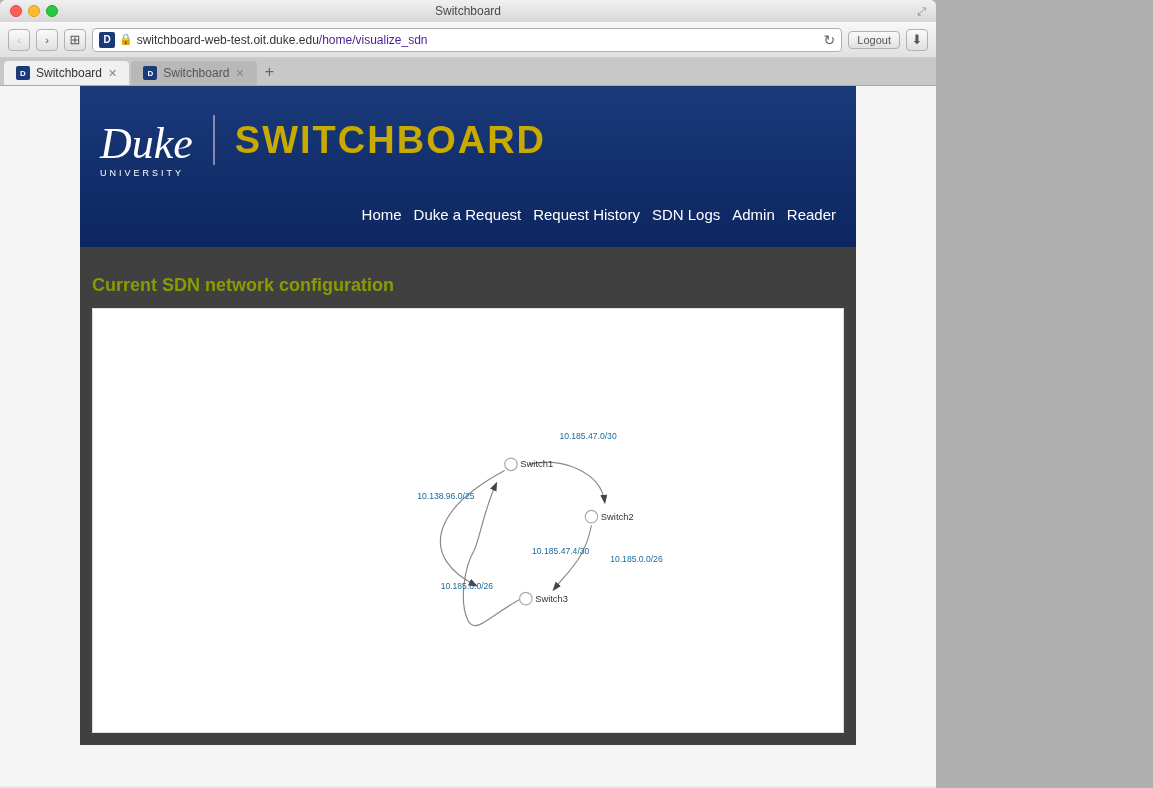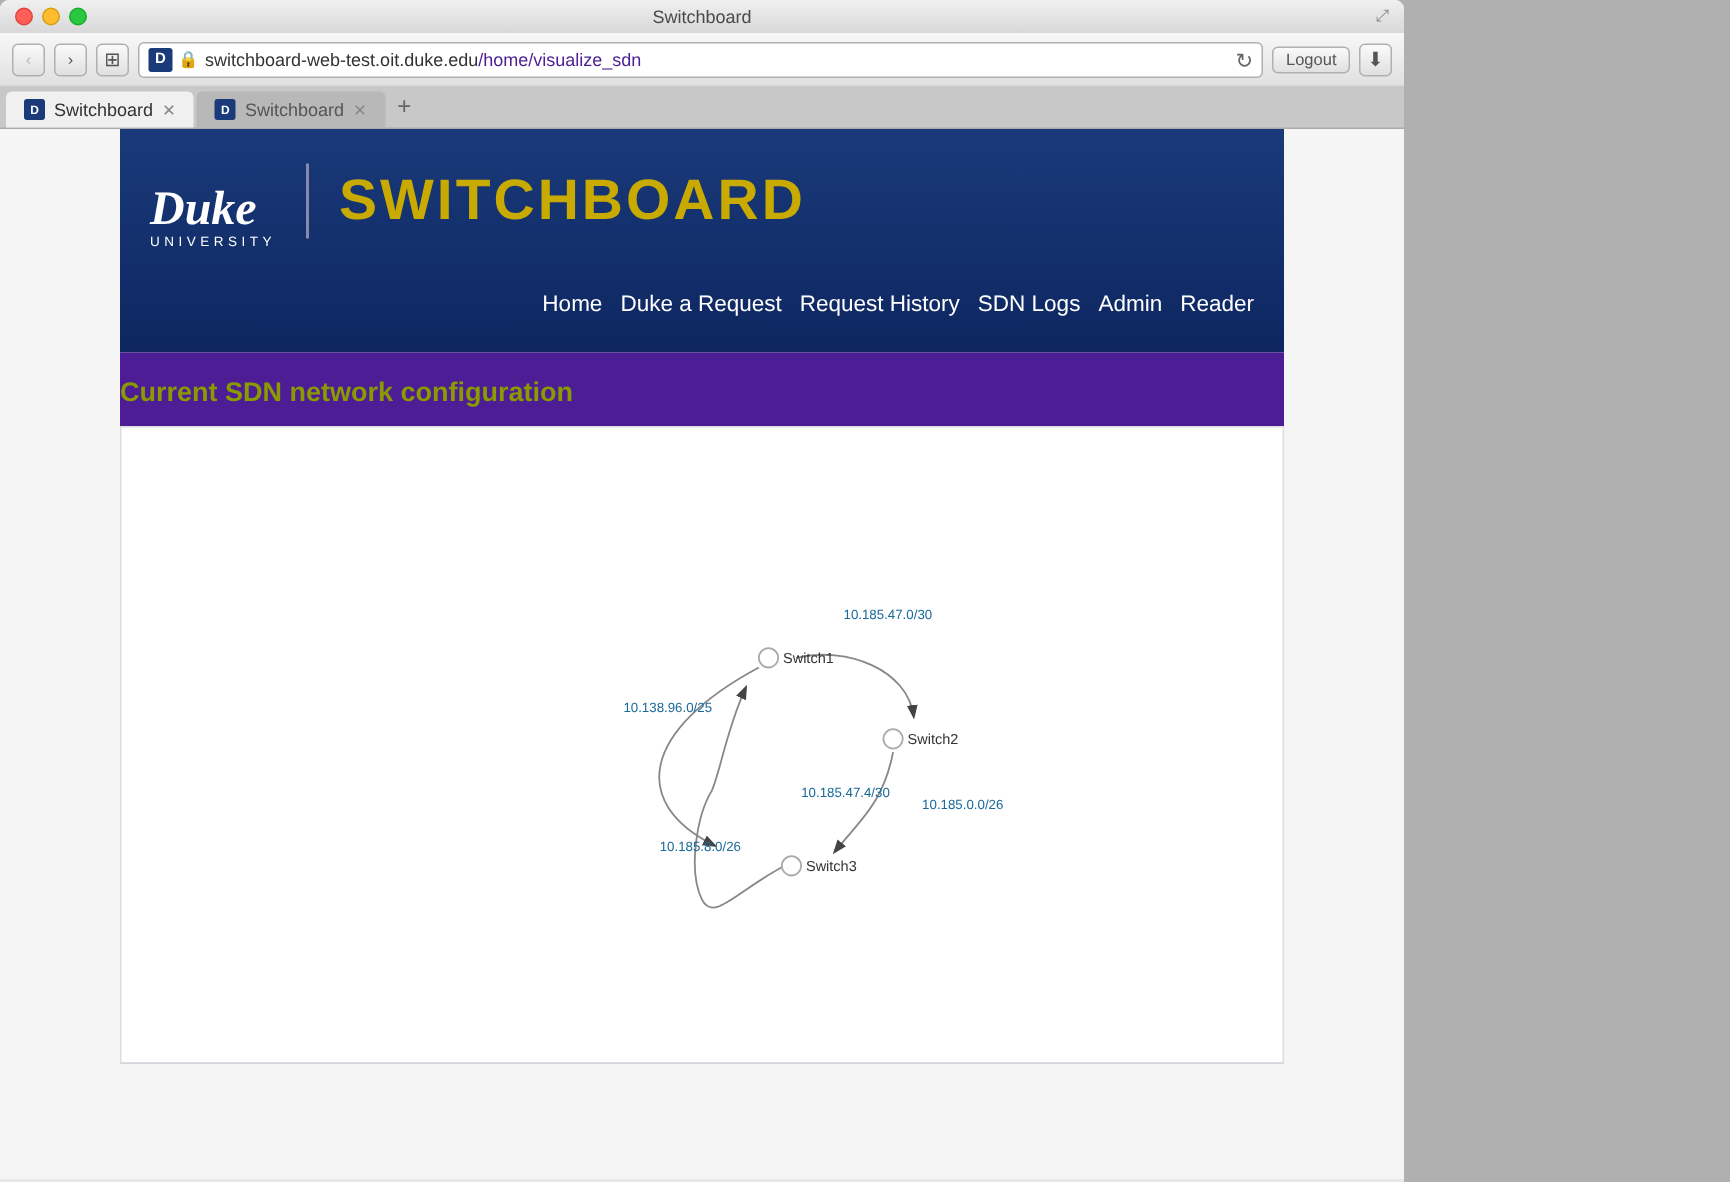--- a/index.html
+++ b/index.html
@@ -230,22 +230,22 @@
     }
 
     .duke-logo-section {
       display: flex;
       align-items: center;
       margin-bottom: 20px;
     }
 
     .duke-logo {
       color: white;
-      font-size: 32px;
-      font-weight: bold;
+      font-size: 44px;
+      font-weight: normal;
       font-style: italic;
       font-family: Georgia, serif;
       line-height: 1;
       margin-top: 20px;
     }
 
     .duke-subtitle {
       color: white;
       font-size: 9px;
       letter-spacing: 3px;
@@ -278,22 +278,22 @@
     .nav-link {
       color: white;
       text-decoration: none;
       font-size: 15px;
       cursor: pointer;
     }
 
     
     .main-content {
       margin: 0 80px;
-      background: #4c1d95;
-      padding: 0;
+      background: #404040;
+      padding: 12px;
     }
 
     .page-heading {
       color: #8a9a00;
       font-size: 18px;
       font-weight: bold;
       padding: 16px 0 12px 0;
     }
 
     .network-diagram-container {

